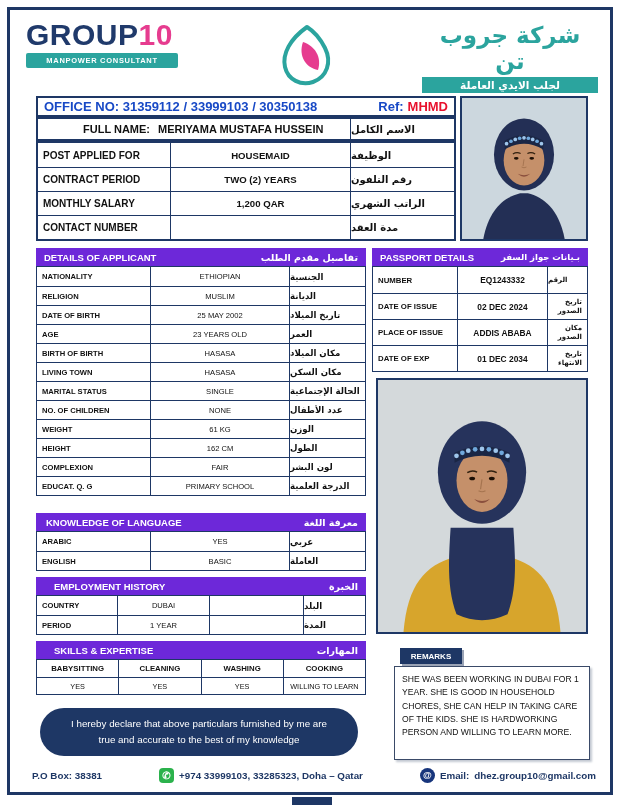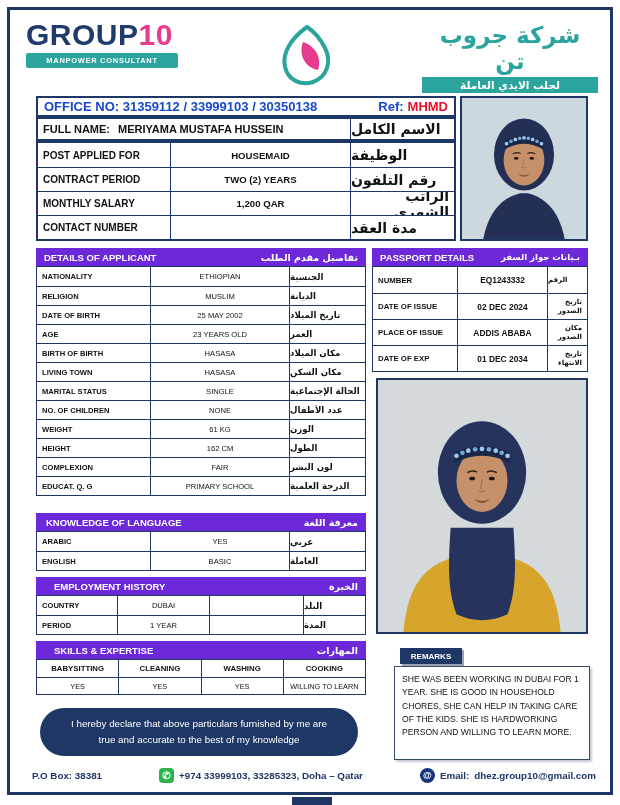--- a/index.html
+++ b/index.html
@@ -26,21 +26,21 @@
   .trow + .trow{border-top:1.5px solid #1e3765;}
   .trow > div{display:flex;align-items:center;overflow:hidden;}
   .trow > div + div{border-left:1.5px solid #1e3765;}
   .cl{padding-left:5px;}
   .cc{justify-content:center;text-align:center;}
   .cr{justify-content:flex-end;padding-right:5px;text-align:right;}
   
   .fn-label,.fn-name{font-size:11px;font-weight:bold;}
   .fi-lab{font-weight:bold;font-size:10px;}
   .fi-val{font-weight:bold;font-size:9.6px;}
-  .fi-ar{font-weight:bold;font-size:14px;}
+  .fi-ar{font-weight:bold;font-size:10px;}
   .f-lab{font-weight:bold;font-size:7.6px;}
   .f-val{font-size:7.6px;}
   .f-ar{font-weight:bold;font-size:8.6px;}
   .pp-lab{font-weight:bold;font-size:7.8px;}
   .pp-val{font-weight:bold;font-size:8.4px;}
   .pp-ar{font-weight:bold;font-size:7px;line-height:1.25;}
   .sk-h{font-weight:bold;font-size:7.8px;}
   .sk-v{font-size:7.3px;}
   
   .bar{background:#6d28d9;color:#fff;display:flex;justify-content:space-between;align-items:center;font-weight:bold;font-size:9.5px;padding:0 8px;}
@@ -84,21 +84,21 @@
 
     <div class="abs office" style="left:26px;top:86px;width:420px;height:21px;">
       <span>OFFICE NO: 31359112 / 33999103 / 30350138</span>
       <span class="ref">
         <span>Ref:</span>
         <span class="red">MHMD</span>
       </span>
     </div>
 
     <div class="abs tbl" style="left:26px;top:107px;width:420px;height:24px;">
-      <div class="trow" style="height:100%;">
+      <div class="trow" style="height:100%;margin-left:40px;">
         <div class="cl" style="flex:1;gap:8px;">
           <span class="fn-label">FULL NAME:</span>
           <span class="fn-name">MERIYAMA MUSTAFA HUSSEIN</span>
         </div>
         <div class="cr fi-ar ar" style="width:104px;" dir="rtl">الاسم الكامل</div>
       </div>
     </div>
 
     <div class="abs tbl" style="left:26px;top:131px;width:420px;">
       <div class="trow" style="height:24px;">

